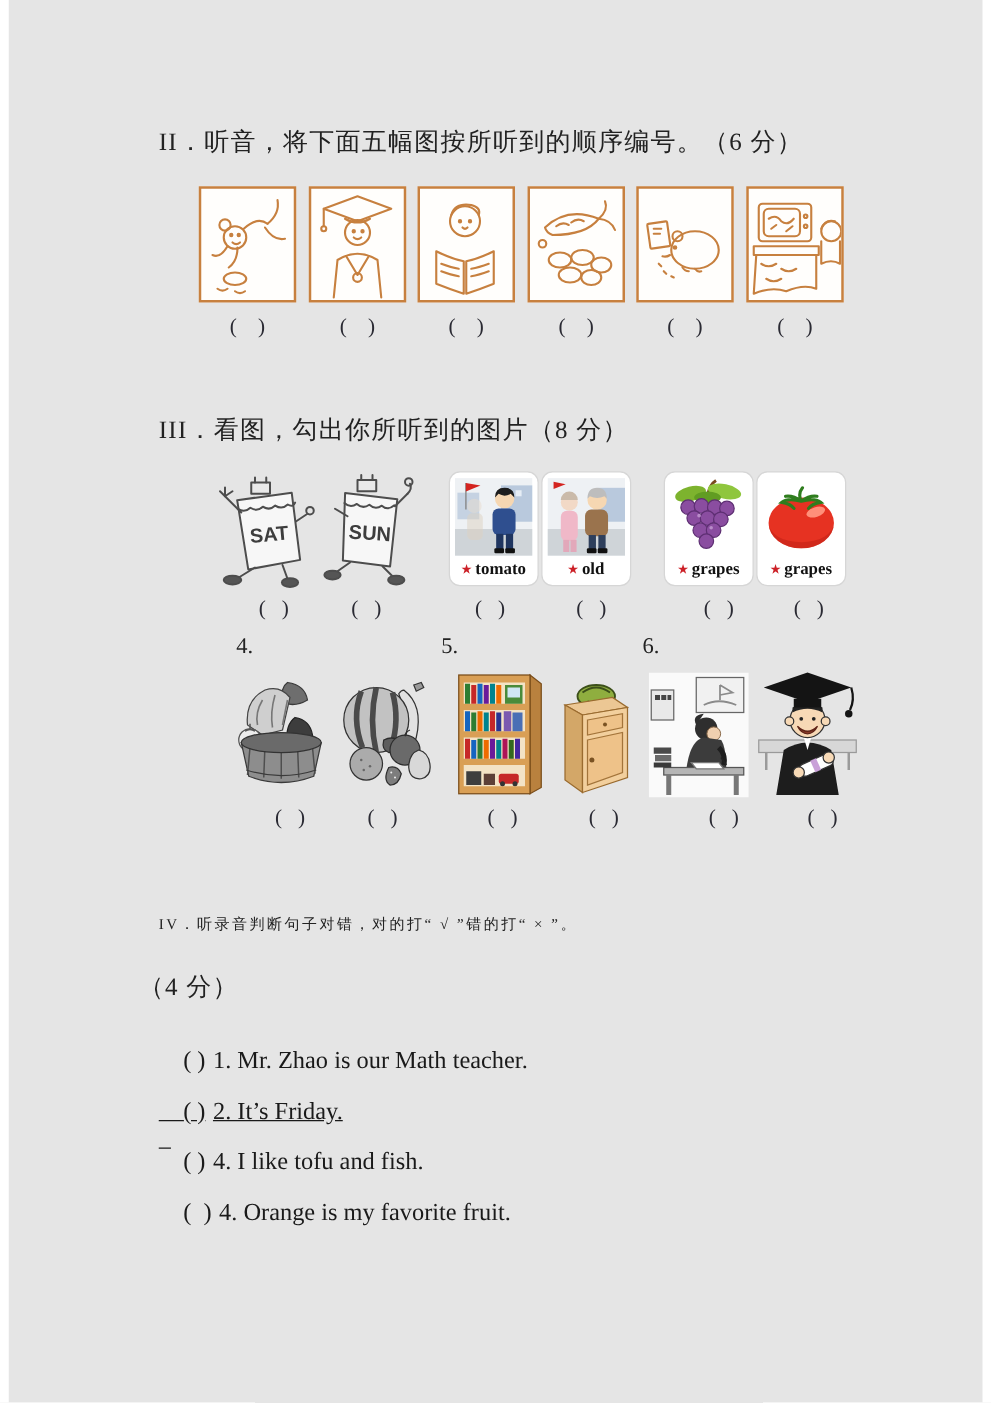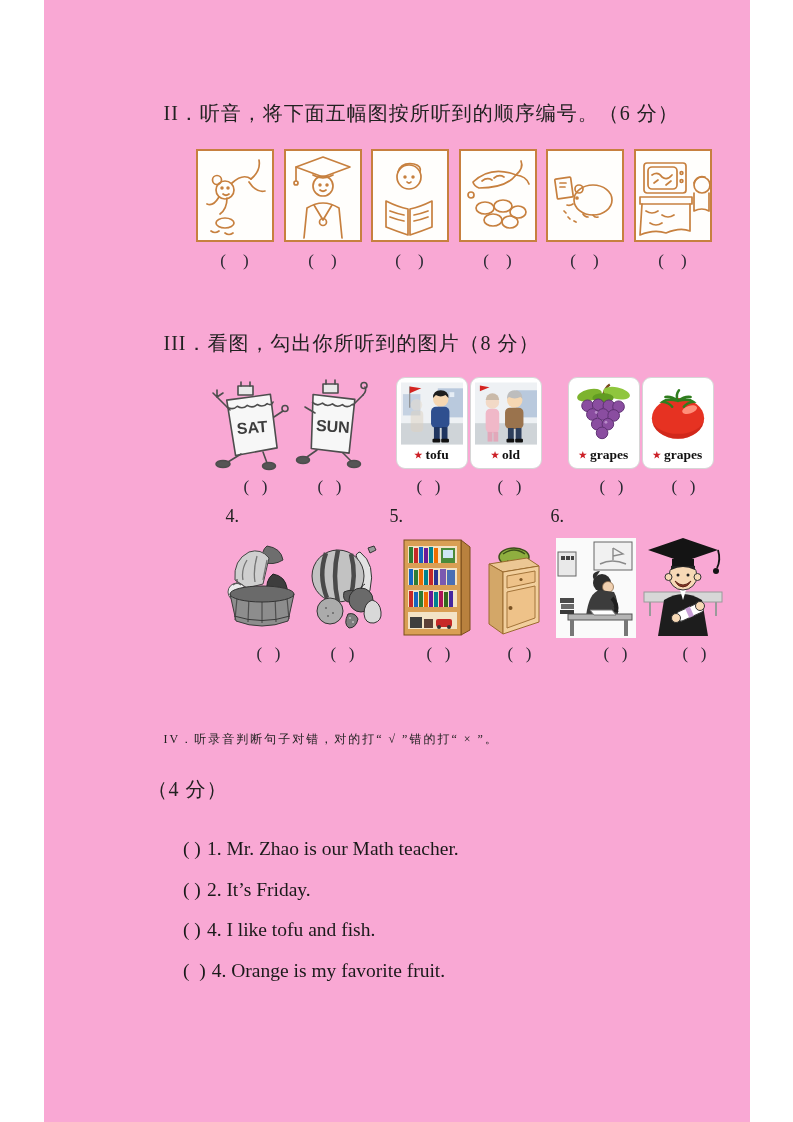--- a/index.html
+++ b/index.html
@@ -1,17 +1,17 @@
 <!DOCTYPE html>
 <html><head>
 <meta charset="utf-8">
 <style>
   html,body { margin:0; padding:0; background:#ffffff; }
   .page {
-    position:relative; width:706px; height:1122px; background:#f9a8d4;
+    position:relative; width:779px; height:1122px; background:#e5e5e5;
     font-family:"Liberation Serif","DejaVu Serif",serif; color:#1c1c1c;
     overflow:hidden; margin:0 auto;
   }
   .abs { position:absolute; }
   .heading { font-size:20px; letter-spacing:1px; white-space:nowrap; color:#222; }
   .heading-iv { font-size:12px; letter-spacing:2px; white-space:nowrap; color:#222; }
   .pic-box {
     position:absolute; top:149px; width:78px; height:93px;
     border:2px solid #c7803f; box-sizing:border-box; background:#fffefc;
   }
@@ -219,21 +219,21 @@
       <circle cx="41" cy="17" r="8" fill="#f6d7b2"></circle>
       <path d="M33,16 q0,-8 8,-8 q8,0 8,8 l-3,-3 q-5,3 -10,0 z" fill="#1d1d1d"></path>
       <rect x="31" y="25" width="19" height="22" rx="5" fill="#2f4f8f"></rect>
       <rect x="34" y="46" width="6" height="13" fill="#1f3560"></rect>
       <rect x="42" y="46" width="6" height="13" fill="#1f3560"></rect>
       <rect x="32.5" y="58" width="8" height="4" rx="1" fill="#111"></rect>
       <rect x="41.5" y="58" width="8" height="4" rx="1" fill="#111"></rect>
     </svg>
     <span class="lbl">
       <span class="star">★</span>
-      <span>tofu</span>
+      <span>tomato</span>
     </span>
   </div>
 
   <div class="card" style="left:426px; top:377px;">
     <svg class="pic" viewBox="0 0 64 64">
       <rect width="64" height="64" fill="#eef1f4"></rect>
       <rect y="42" width="64" height="22" fill="#cfd4d8"></rect>
       <rect x="42" y="8" width="22" height="28" fill="#b9c9dd"></rect>
       <polygon points="5,3 15,5 5,9" fill="#d42420"></polygon>
       <g>
@@ -463,21 +463,21 @@
   <span class="blank" style="left:451px; top:644px; width:50px;">(&nbsp;&nbsp;&nbsp;)</span>
   <span class="blank" style="left:547px; top:644px; width:50px;">(&nbsp;&nbsp;&nbsp;)</span>
   <span class="blank" style="left:626px; top:644px; width:50px;">(&nbsp;&nbsp;&nbsp;)</span>
 
   <div class="abs heading-iv" style="left:120px; top:731px;">IV．听录音判断句子对错，对的打“ √ ”错的打“ × ”。</div>
   <div class="abs heading" style="left:104px; top:776px;">（4 分）</div>
 
   <div class="s4-item" style="top:816px;text-align:right;">
     <span class="bl">( )</span><span>1. Mr. Zhao is our Math teacher.</span>
   </div>
-  <div class="s4-item" style="top:857px;">
+  <div class="s4-item" style="top:857px;text-decoration:underline;">
     <span class="bl">( )</span><span>2. It’s Friday.</span>
   </div>
   <div class="s4-item" style="top:897px;">
     <span class="bl">( )</span><span>4. I like tofu and fish.</span>
   </div>
   <div class="s4-item" style="top:938px;">
     <span class="bl">(&nbsp; )</span><span>4. Orange is my favorite fruit.</span>
   </div>
 
 </div>

